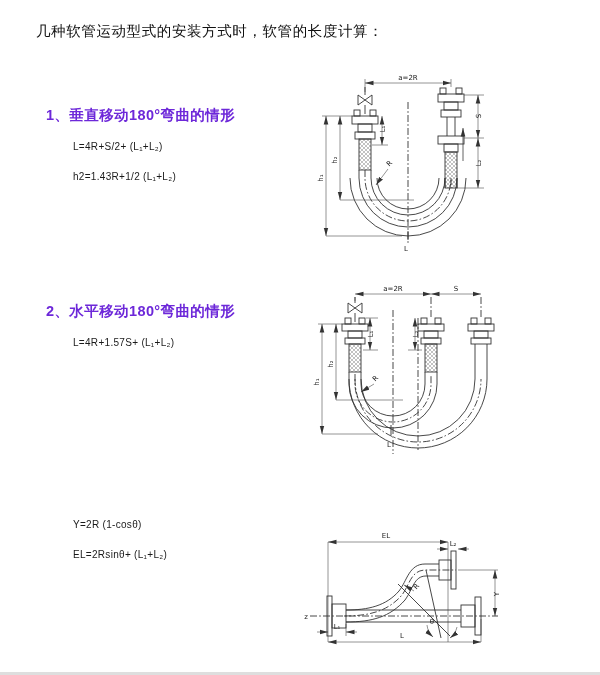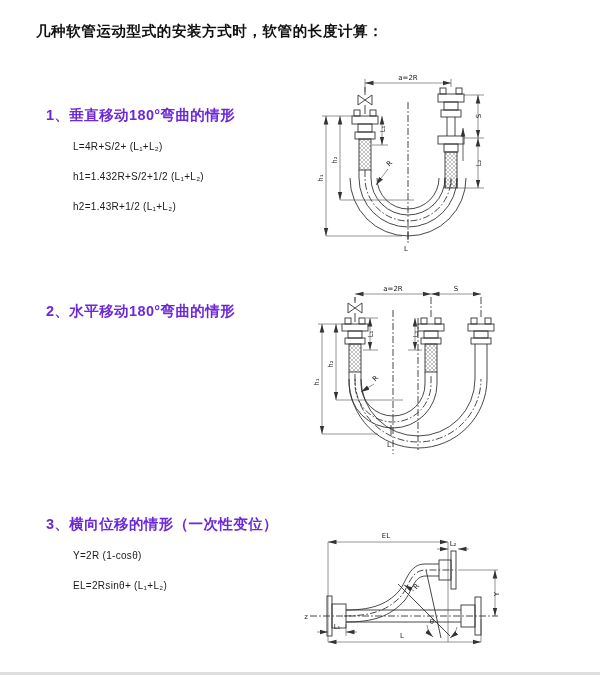--- a/index.html
+++ b/index.html
@@ -4,21 +4,21 @@
 <style>
   html,body{margin:0;padding:0;}
   body{
     width:600px;height:675px;position:relative;overflow:hidden;
     background:#ffffff;
     font-family:"Liberation Sans","DejaVu Sans",sans-serif;
     color:#161616;
   }
   .title{
     position:absolute;left:36px;top:22px;
-    font-size:14.5px;font-weight:700;letter-spacing:0.6px;color:#111;
+    font-size:14.5px;font-weight:400;letter-spacing:0.6px;color:#111;
   }
   .sec{position:absolute;left:46px;width:300px;}
   .sec-heading{
     height:31px;display:flex;align-items:center;
     font-size:14.5px;font-weight:700;letter-spacing:0.4px;color:#6d28d9;
   }
   .formula{
     height:30px;display:flex;align-items:center;
     margin-left:27px;font-size:10px;font-weight:400;
     letter-spacing:0.3px;color:#1a1a1a;white-space:nowrap;
@@ -34,30 +34,29 @@
   .bottom-rule{position:absolute;left:0;bottom:0;width:600px;height:3px;background:#dedede;}
 </style>
 </head>
 <body>
 
 <div class="title">几种软管运动型式的安装方式时，软管的长度计算：</div>
 
 <section class="sec" style="top:100px">
   <div class="sec-heading">1、垂直移动180°弯曲的情形</div>
   <div class="formula">L=4R+S/2+ (L₁+L₂)</div>
-  <div class="formula">h1=1.432R+S/2+1/2 (L₁+L₂)</div>
   <div class="formula">h2=1.43R+1/2 (L₁+L₂)</div>
 </section>
 
 <section class="sec" style="top:296px">
   <div class="sec-heading">2、水平移动180°弯曲的情形</div>
+  <div class="formula">L=4R+1.57S+ (L₁+L₂)</div>
 </section>
 
 <section class="sec" style="top:509px">
-  <div class="sec-heading">3、横向位移的情形（一次性变位）</div>
   <div class="formula">Y=2R (1-cosθ)</div>
   <div class="formula">EL=2Rsinθ+ (L₁+L₂)</div>
 </section>
 
 <div class="diagram" style="left:310px;top:66px">
 <svg width="285" height="192" viewBox="0 0 285 192">
   <defs>
     <marker id="ar" markerUnits="userSpaceOnUse" markerWidth="9" markerHeight="6" refX="8.5" refY="3" orient="auto-start-reverse">
       <path d="M0,0.7 L8.5,3 L0,5.3 Z" fill="#333"></path>
     </marker>

